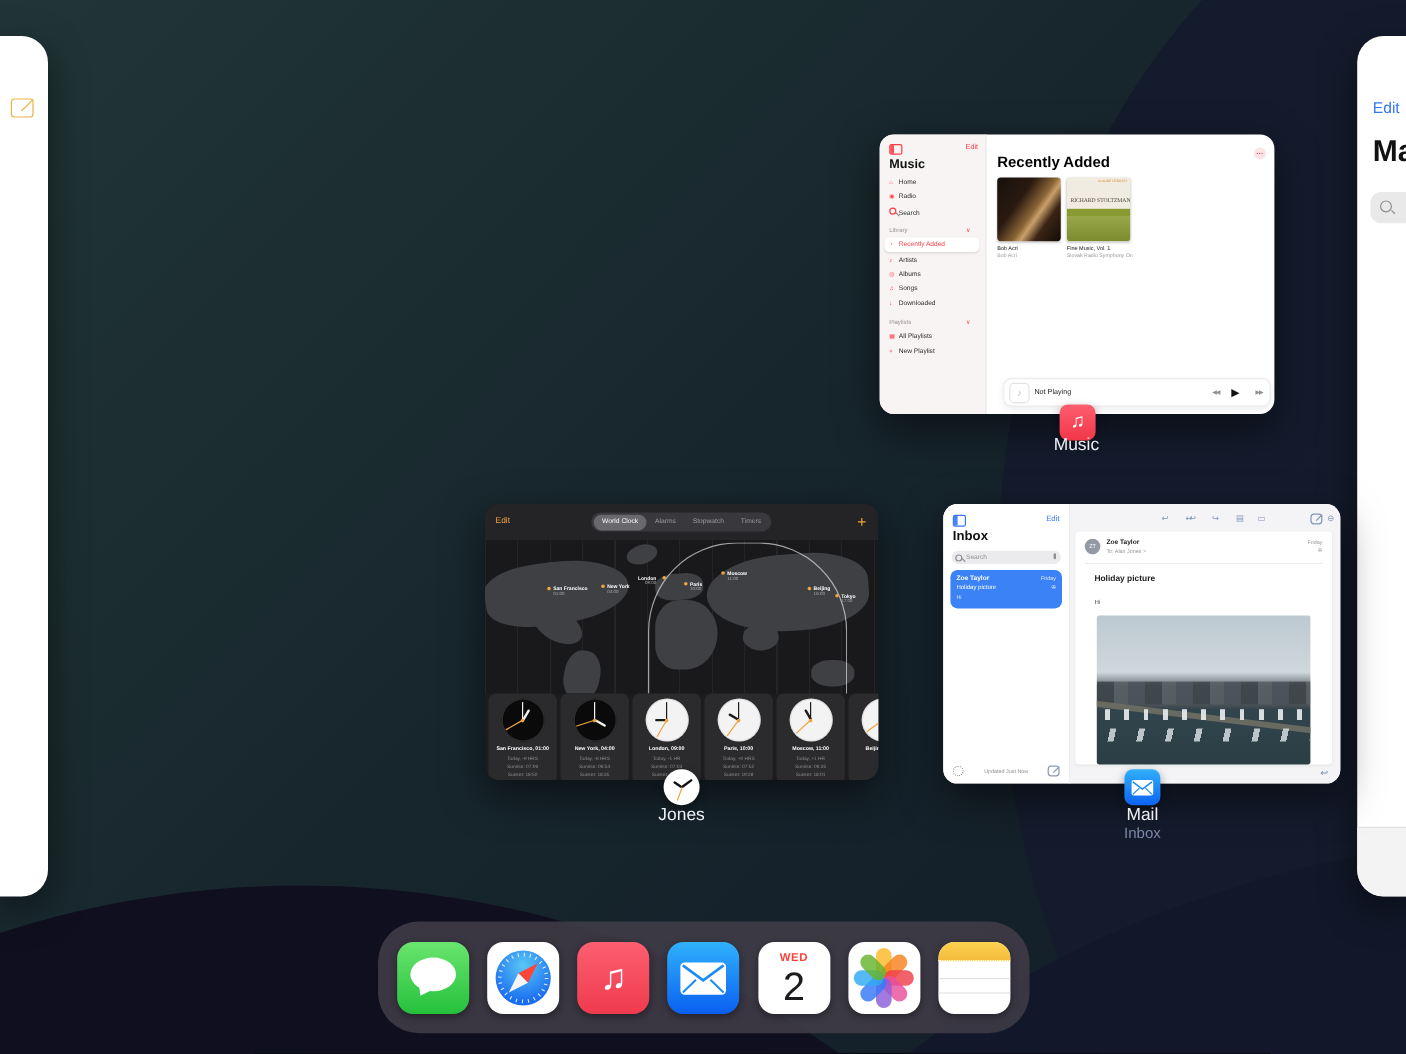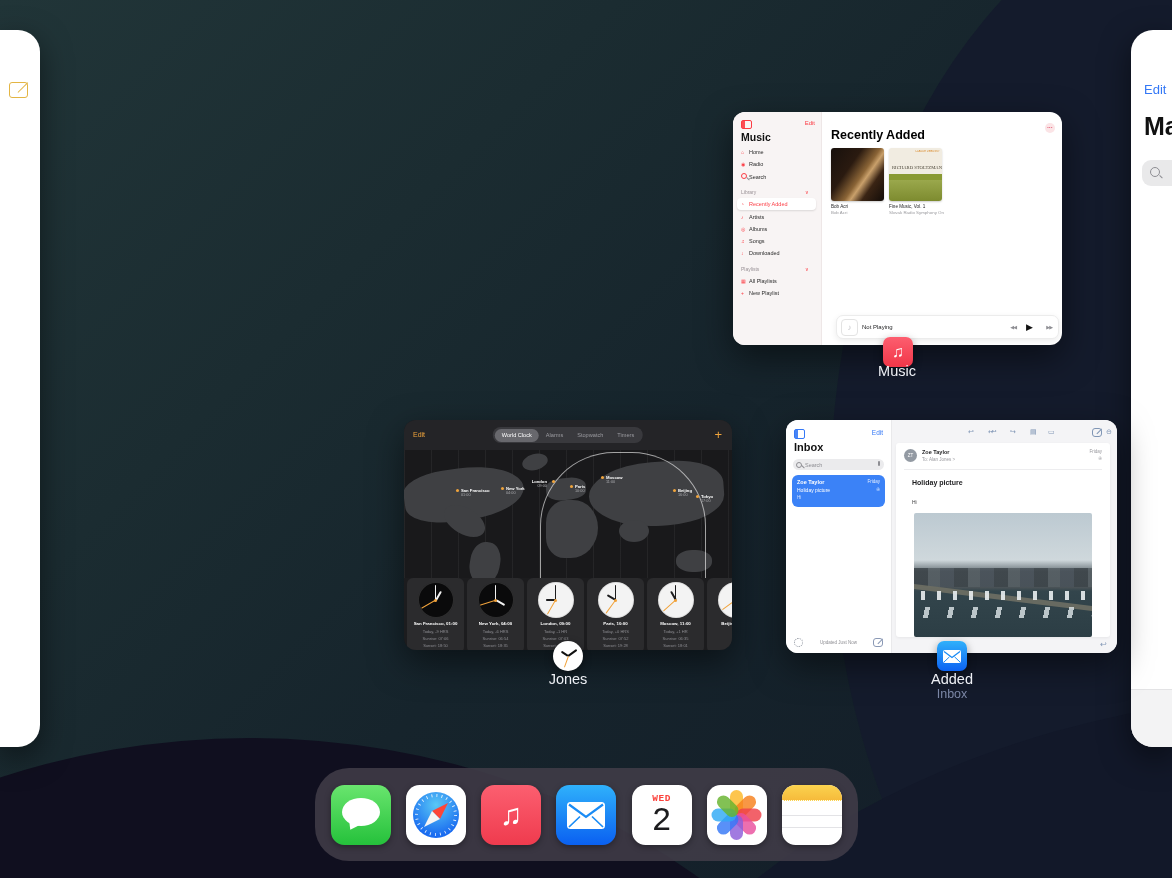--- a/index.html
+++ b/index.html
@@ -342,21 +342,21 @@
     </div>
   </div>
 
   <div class="appicon" style="left:937px;top:641px;width:30px;height:30px;background:linear-gradient(180deg,#30b0fa,#0c63f3);">
     <svg width="30" height="30" viewBox="0 0 30 30">
       <rect x="6" y="9" width="18" height="13" rx="2" fill="#ffffff"></rect>
       <path d="M7,10.5 L15,16.5 L23,10.5" fill="none" stroke="#1b8cf5" stroke-width="1.3"></path>
       <path d="M7,21 L12.5,15.8 M23,21 L17.5,15.8" fill="none" stroke="#1b8cf5" stroke-width="1"></path>
     </svg>
   </div>
-  <div class="applabel" style="left:902px;top:671px;width:100px;">Added</div>
+  <div class="applabel" style="left:902px;top:671px;width:100px;">Mail</div>
   <div class="appsub" style="left:902px;top:687px;width:100px;">Inbox</div>
 
   <div class="dock">
     <div class="dicon" style="background:linear-gradient(180deg,#69e56e,#25c13b);">
       <div style="position:absolute;left:11px;top:13px;width:38px;height:28px;background:#fff;border-radius:50%;"></div>
       <div style="position:absolute;left:13px;top:35px;width:0;height:0;border:7px solid transparent;border-top:10px solid #fff;transform:rotate(28deg);"></div>
     </div>
     <div class="dicon" style="background:#fff;">
       <div style="position:absolute;left:7px;top:7px;width:46px;height:46px;border-radius:50%;background:radial-gradient(circle at 50% 28%,#59c8f6,#1a6cf0 75%);"></div>
       <svg width="60" height="60" style="position:absolute;left:0;top:0;">
@@ -371,21 +371,21 @@
     <div class="dicon" style="background:linear-gradient(180deg,#fc5f70,#ef3b4e);color:#fff;font-size:30px;line-height:60px;text-align:center;">
       <span>♫</span>
     </div>
     <div class="dicon" style="background:linear-gradient(180deg,#2fb1fb,#0a60f1);">
       <svg width="60" height="60" viewBox="0 0 60 60">
         <rect x="11" y="17" width="38" height="27" rx="3.5" fill="#ffffff"></rect>
         <path d="M13,19.5 L30,32 L47,19.5" fill="none" stroke="#1b8cf5" stroke-width="2.2"></path>
         <path d="M13,42 L24,31.5 M47,42 L36,31.5" fill="none" stroke="#1b8cf5" stroke-width="1.7"></path>
       </svg>
     </div>
-    <div class="dicon" style="background:#fff;text-align:center;font-family:Liberation Mono, monospace;">
+    <div class="dicon" style="background:#fff;text-align:center;">
       <div style="margin-top:8px;font-size:9.5px;font-weight:bold;color:#fb423c;letter-spacing:.5px;">WED</div>
       <div style="margin-top:-1px;font-size:33px;font-weight:300;color:#1c1c1e;">2</div>
     </div>
     <div class="dicon" style="background:#fff;">
       <div class="petal" style="background:#fdb827;transform:rotate(0deg);"></div>
       <div class="petal" style="background:#f6801c;transform:rotate(45deg);"></div>
       <div class="petal" style="background:#ef4049;transform:rotate(90deg);"></div>
       <div class="petal" style="background:#e94f9e;transform:rotate(135deg);"></div>
       <div class="petal" style="background:#8c5dd9;transform:rotate(180deg);"></div>
       <div class="petal" style="background:#3478f6;transform:rotate(225deg);"></div>

